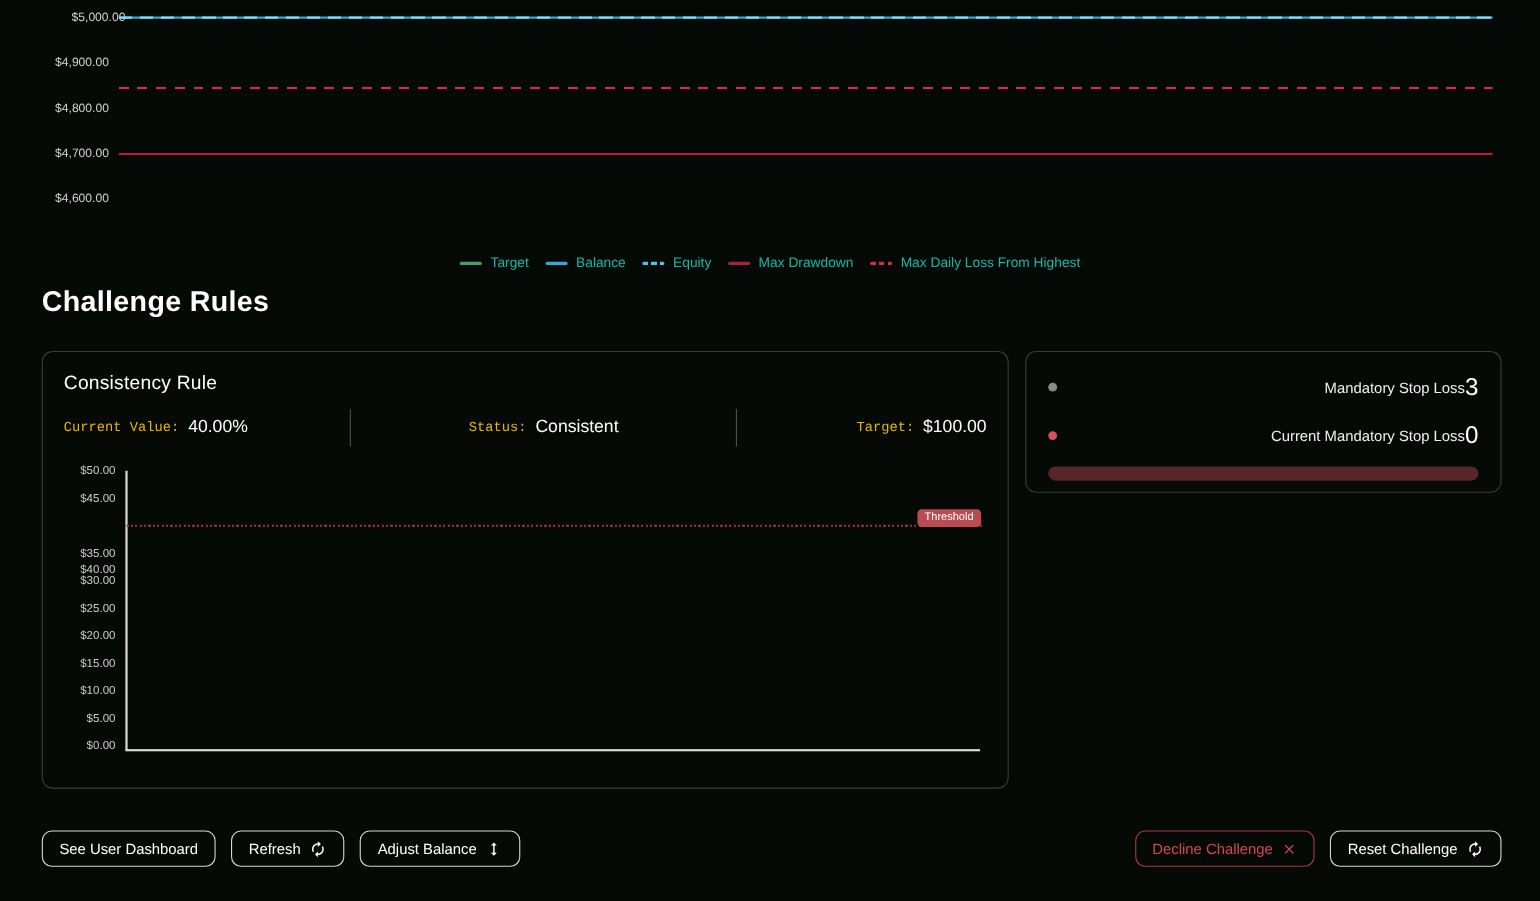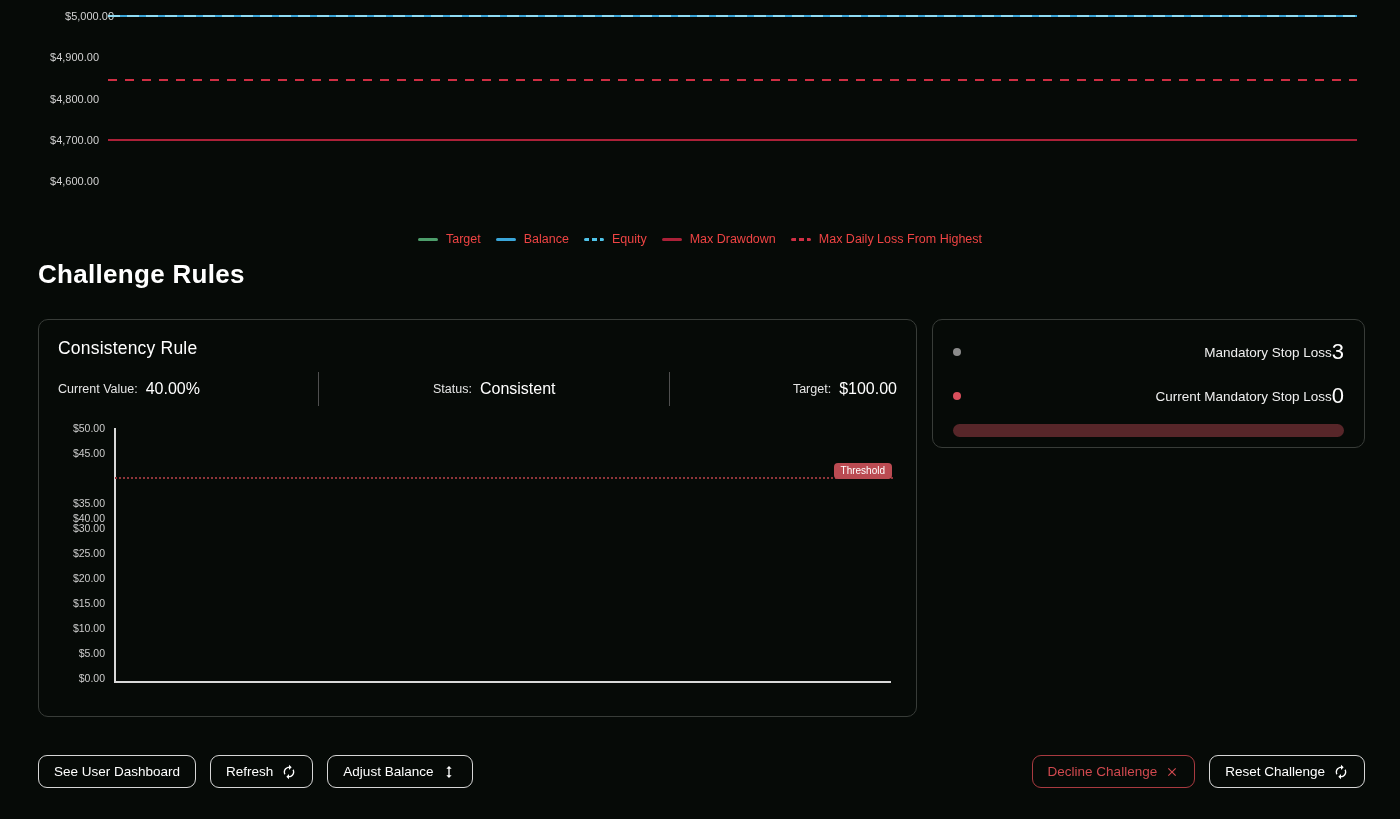--- a/index.html
+++ b/index.html
@@ -16,39 +16,39 @@
     font-size: 11px; color: #d2d2d2; line-height: 14px;
   }
   .hline { position: absolute; left: 108px; right: 43px; }
   
   .legend {
     margin-top: 17px; height: 20px;
     display: flex; justify-content: center; align-items: center; gap: 15px;
   }
   .legend-item { display: flex; align-items: center; gap: 8px; cursor: pointer; }
   .legend-swatch { width: 20px; height: 3px; border-radius: 2px; display: inline-block; }
-  .legend-label { font-size: 12.5px; color: #ef4444; }
+  .legend-label { font-size: 12.5px; color: #14b8a6; }
   
   .section-title {
     margin: 8px 0 0 38px; font-size: 26px; font-weight: 700;
     letter-spacing: 0.3px; line-height: 34px; color: #fff;
   }
   
   .main-row { display: flex; gap: 15px; margin: 28px 35px 0 38px; align-items: flex-start; }
   .card {
     border: 1px solid #383c38; border-radius: 10px; background: transparent;
   }
   .consistency-card { width: 879px; height: 398px; padding: 18px 19px; }
   .card-title { font-size: 17.5px; font-weight: 400; letter-spacing: 0.2px; color: #fff; }
   .stats-row { display: flex; margin-top: 13px; height: 34px; align-items: center; }
   .stat { display: flex; align-items: center; gap: 8px; height: 100%; }
   .stat-1 { width: 31%; justify-content: flex-start; }
   .stat-2 { width: 42%; justify-content: center; border-left: 1px solid #4f4f4f; border-right: 1px solid #4f4f4f; }
   .stat-3 { width: 27%; justify-content: flex-end; }
-  .stat-label { font-size: 12.5px; color: #e5e5e5; }
+  .stat-label { font-size: 12.5px; color: #eab308; font-family: Liberation Mono, monospace; }
   .stat-value { font-size: 16px; font-weight: 500; color: #ffffff; }
   
   .c-chart { position: relative; margin-top: 12px; height: 272px; }
   .c-ytick {
     position: absolute; left: 0; width: 47px; text-align: right;
     font-size: 10.5px; color: #cccccc; line-height: 12px;
   }
   .c-axis-y { position: absolute; left: 56px; top: 10px; width: 1.5px; height: 254px; background: #d9d9d9; }
   .c-axis-x { position: absolute; left: 56px; top: 263px; width: 777px; height: 1.5px; background: #d9d9d9; }
   .threshold-line { position: absolute; left: 57px; width: 779px; height: 2px; }

